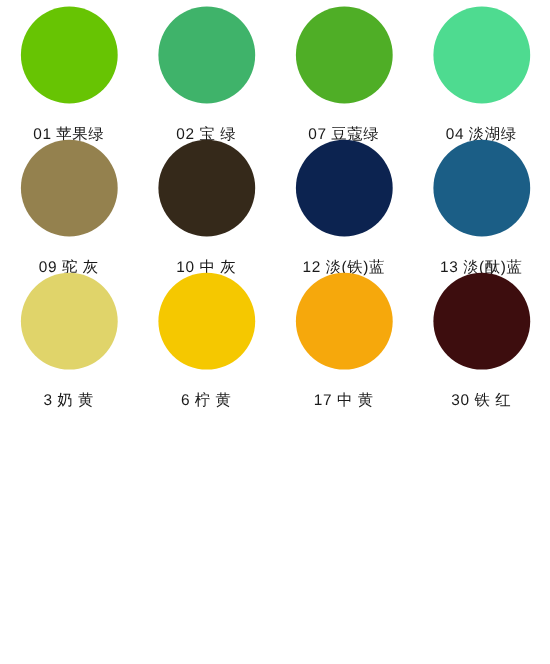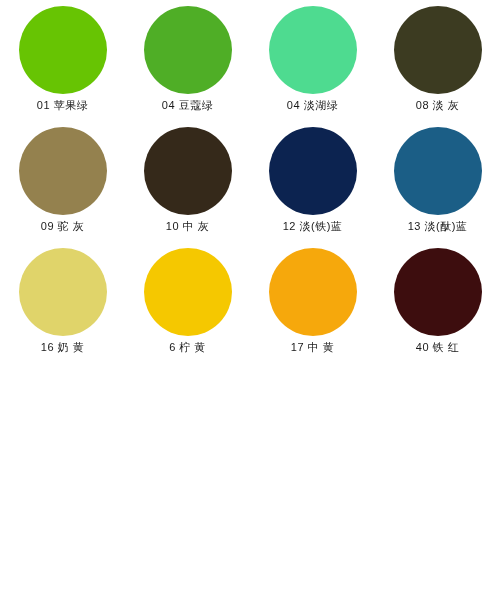--- a/index.html
+++ b/index.html
@@ -29,73 +29,73 @@
     padding-top: 6px;
     box-sizing: border-box;
   }
   .swatch-disc {
     width: 88px;
     height: 88px;
     border-radius: 50%;
     flex: none;
   }
   .swatch-label {
-    margin-top: 5px;
-    font-size: 11px;
+    margin-top: 21px;
+    font-size: 14px;
     color: #1a1a1a;
     letter-spacing: 0.5px;
     white-space: nowrap;
     line-height: 12px;
   }
 </style>
 </head>
 <body>
 
 <div id="swatch-grid">
     <div class="swatch-cell">
       <div class="swatch-disc" style="background: rgb(103, 196, 3);"></div>
       <div class="swatch-label">01 苹果绿</div>
     </div>
     <div class="swatch-cell">
+      <div class="swatch-disc" style="background: rgb(63, 179, 106);"></div>
+      <div class="swatch-label">02 宝  绿</div>
+    </div>
+    <div class="swatch-cell">
       <div class="swatch-disc" style="background: rgb(79, 174, 38);"></div>
-      <div class="swatch-label">04 豆蔻绿</div>
+      <div class="swatch-label">07 豆蔻绿</div>
     </div>
     <div class="swatch-cell">
       <div class="swatch-disc" style="background: rgb(78, 219, 144);"></div>
       <div class="swatch-label">04 淡湖绿</div>
-    </div>
-    <div class="swatch-cell">
-      <div class="swatch-disc" style="background: rgb(60, 59, 33);"></div>
-      <div class="swatch-label">08 淡  灰</div>
     </div>
     <div class="swatch-cell">
       <div class="swatch-disc" style="background: rgb(148, 129, 78);"></div>
       <div class="swatch-label">09 驼  灰</div>
     </div>
     <div class="swatch-cell">
       <div class="swatch-disc" style="background: rgb(53, 41, 26);"></div>
       <div class="swatch-label">10 中  灰</div>
     </div>
     <div class="swatch-cell">
       <div class="swatch-disc" style="background: rgb(12, 35, 80);"></div>
       <div class="swatch-label">12 淡(铁)蓝</div>
     </div>
     <div class="swatch-cell">
       <div class="swatch-disc" style="background: rgb(27, 94, 134);"></div>
       <div class="swatch-label">13 淡(酞)蓝</div>
     </div>
     <div class="swatch-cell">
       <div class="swatch-disc" style="background: rgb(224, 212, 106);"></div>
-      <div class="swatch-label">16 奶  黄</div>
+      <div class="swatch-label">3 奶  黄</div>
     </div>
     <div class="swatch-cell">
       <div class="swatch-disc" style="background: rgb(245, 200, 0);"></div>
       <div class="swatch-label">6 柠  黄</div>
     </div>
     <div class="swatch-cell">
       <div class="swatch-disc" style="background: rgb(246, 168, 12);"></div>
       <div class="swatch-label">17 中  黄</div>
     </div>
     <div class="swatch-cell">
       <div class="swatch-disc" style="background: rgb(61, 13, 14);"></div>
-      <div class="swatch-label">40 铁  红</div>
+      <div class="swatch-label">30 铁  红</div>
     </div>
   </div>
 
 </body></html>

